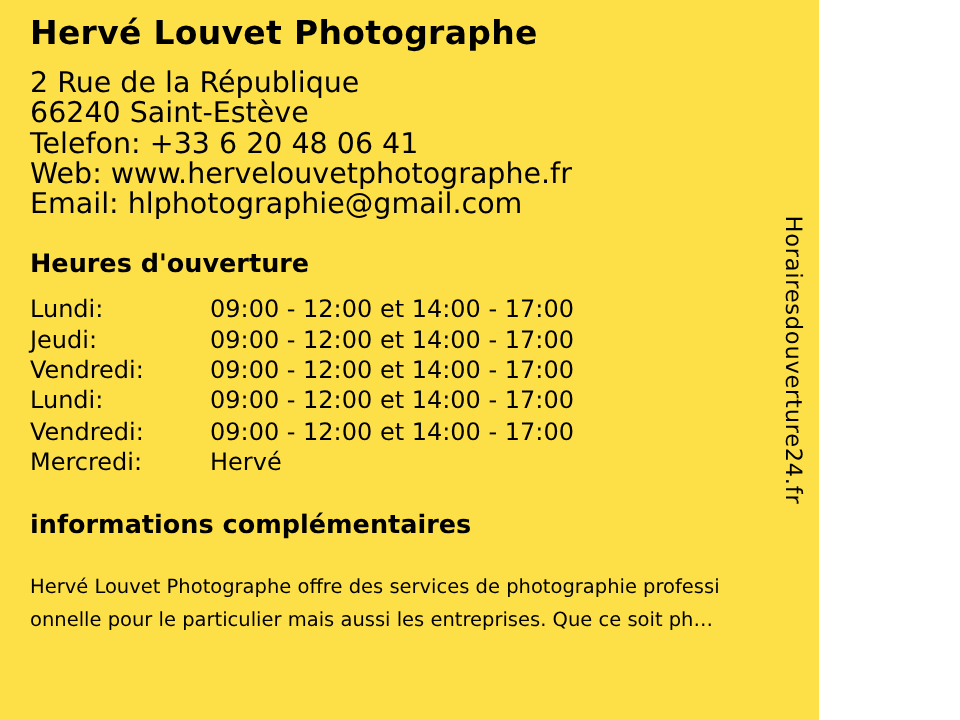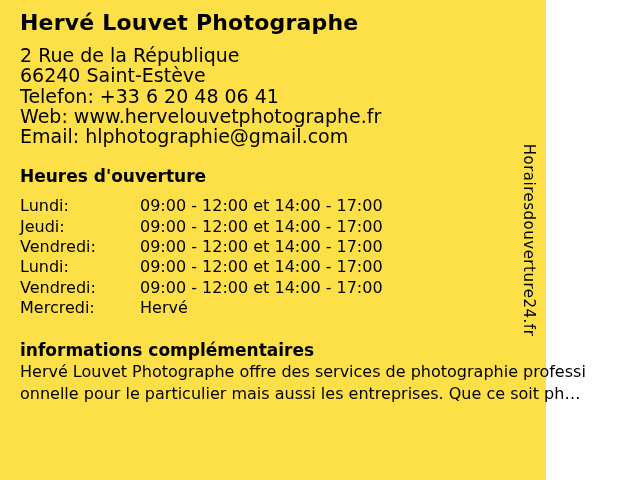--- a/index.html
+++ b/index.html
@@ -40,22 +40,22 @@
   .hours-heading { margin-top: 20px; }
   .hours {
     margin-top: 9px;
     font-size: 16px;
     line-height: 20.3px;
   }
   .hours-row { display: flex; }
   .hours-day { width: 120px; flex: 0 0 120px; }
   .info-heading { margin-top: 22px; }
   .description {
-    margin-top: 0;
-    font-size: 16px;
+    margin-top: 20px;
+    font-size: 13px;
     line-height: 21.5px;
     white-space: nowrap;
   }
   .watermark {
     position: absolute;
     top: 50%;
     right: 8px;
     transform: translateY(-50%);
     writing-mode: vertical-rl;
     text-orientation: mixed;

